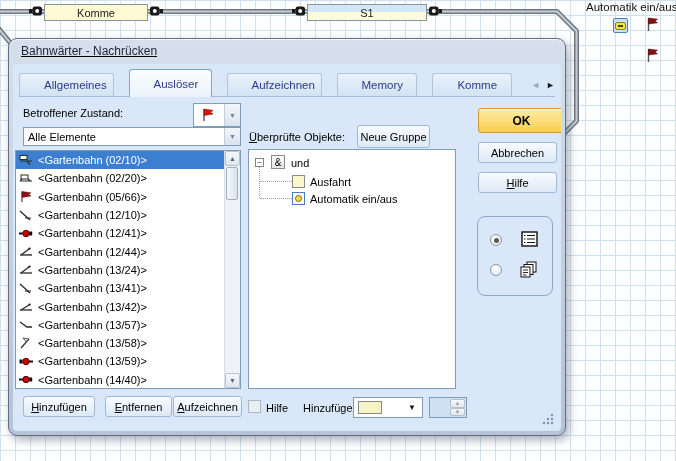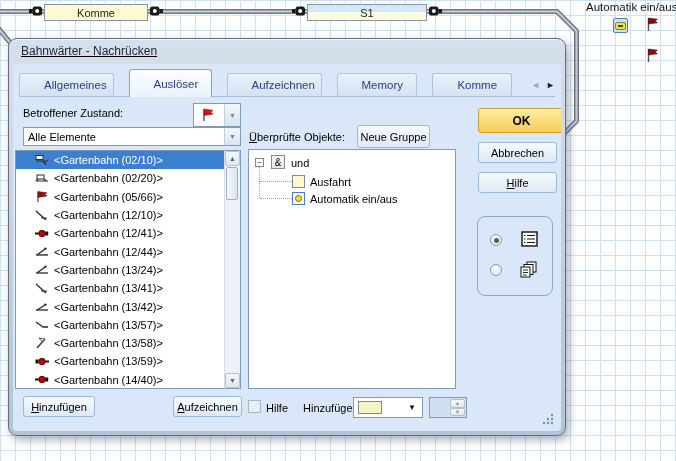--- a/index.html
+++ b/index.html
@@ -47,21 +47,21 @@
     box-shadow:inset 0 1px 0 rgba(255,255,255,.8)}
   .uf::first-letter{text-decoration:underline}
   .combo{position:absolute;box-sizing:border-box;background:#fff;border:1px solid #7f9db9;display:flex;align-items:center;overflow:hidden}
   .combo .val{font-size:11px;padding-left:4px;color:#000}
   .combo .arrowbtn{margin-left:auto;width:15px;align-self:stretch;background:linear-gradient(#f2f6fb,#d9e4f0);
     border-left:1px solid #c2cfdd;display:flex;align-items:center;justify-content:center;font-size:7px;color:#75828f}
   .combo.colors .arrow-plain{margin-left:auto;margin-right:6px;font-size:8px;color:#111}
   .swatch{width:24px;height:13px;margin-left:4px;border:1px solid #8a8a8a;box-sizing:border-box}
   
   .listbox{position:absolute;left:2px;top:86px;width:226px;height:239px;box-sizing:border-box;background:#fff;border:1px solid #7f9db9}
-  .lrow{display:flex;align-items:center;height:18.3px;padding-left:19px;gap:5px;font-size:11px;color:#000;cursor:default}
+  .lrow{display:flex;align-items:center;height:18.3px;padding-left:3px;gap:5px;font-size:11px;color:#000;cursor:default}
   .lrow.sel{background:#3c7fd0;color:#fff}
   .licon{width:14px;height:13px;flex:0 0 14px}
   .scroll{position:absolute;right:0;top:0;bottom:0;width:15px;background:#eef2f7;border-left:1px solid #d7dee6}
   .sbtn{position:absolute;left:0;width:15px;height:15px;box-sizing:border-box;background:linear-gradient(#f6f8fa,#dfe6ee);
     border:1px solid #b6c2d0;border-radius:2px;display:flex;align-items:center;justify-content:center;font-size:7px;color:#5a6774}
   .sthumb{position:absolute;left:1px;top:16px;width:12px;height:33px;background:linear-gradient(90deg,#f4f7fa,#dbe3ec);
     border:1px solid #9fb0c2;border-radius:2px;box-sizing:border-box}
   
   .treebox{position:absolute;left:235px;top:85px;width:208px;height:240px;box-sizing:border-box;background:#fff;border:1px solid #7f9db9}
   .tnode{position:absolute;font-size:11px;color:#000;white-space:nowrap}
@@ -359,20 +359,21 @@
             <g fill="#fff" stroke="#111">
               <rect x="7" y="1" width="9" height="10"></rect>
               <rect x="4" y="3.5" width="9" height="10"></rect>
               <rect x="1" y="6" width="9" height="10"></rect>
             </g>
             <path d="M3 9h5M3 11.5h5M3 14h3.5" stroke="#111" stroke-width="0.9"></path>
           </svg>
       </div>
 
       <button class="btn uf" style="left:10px;top:332px;width:72px;height:21px">Hinzufügen</button>
+      <button class="btn uf" style="left:92px;top:332px;width:67px;height:21px">Entfernen</button>
       <button class="btn uf" style="left:160px;top:332px;width:69px;height:21px">Aufzeichnen</button>
       <span class="checkbox"></span>
       <div class="lbl" style="left:253px;top:338px">Hilfe</div>
       <div class="lbl" style="left:290px;top:338px">Hinzufügen:</div>
       <div class="combo colors" style="left:340px;top:333px;width:70px;height:21px">
         <span class="swatch" style="background:#f6f3c5"></span>
         <span class="arrow-plain">▼</span>
       </div>
       <div class="spinner">
         <span class="spbtn" style="top:1px">

